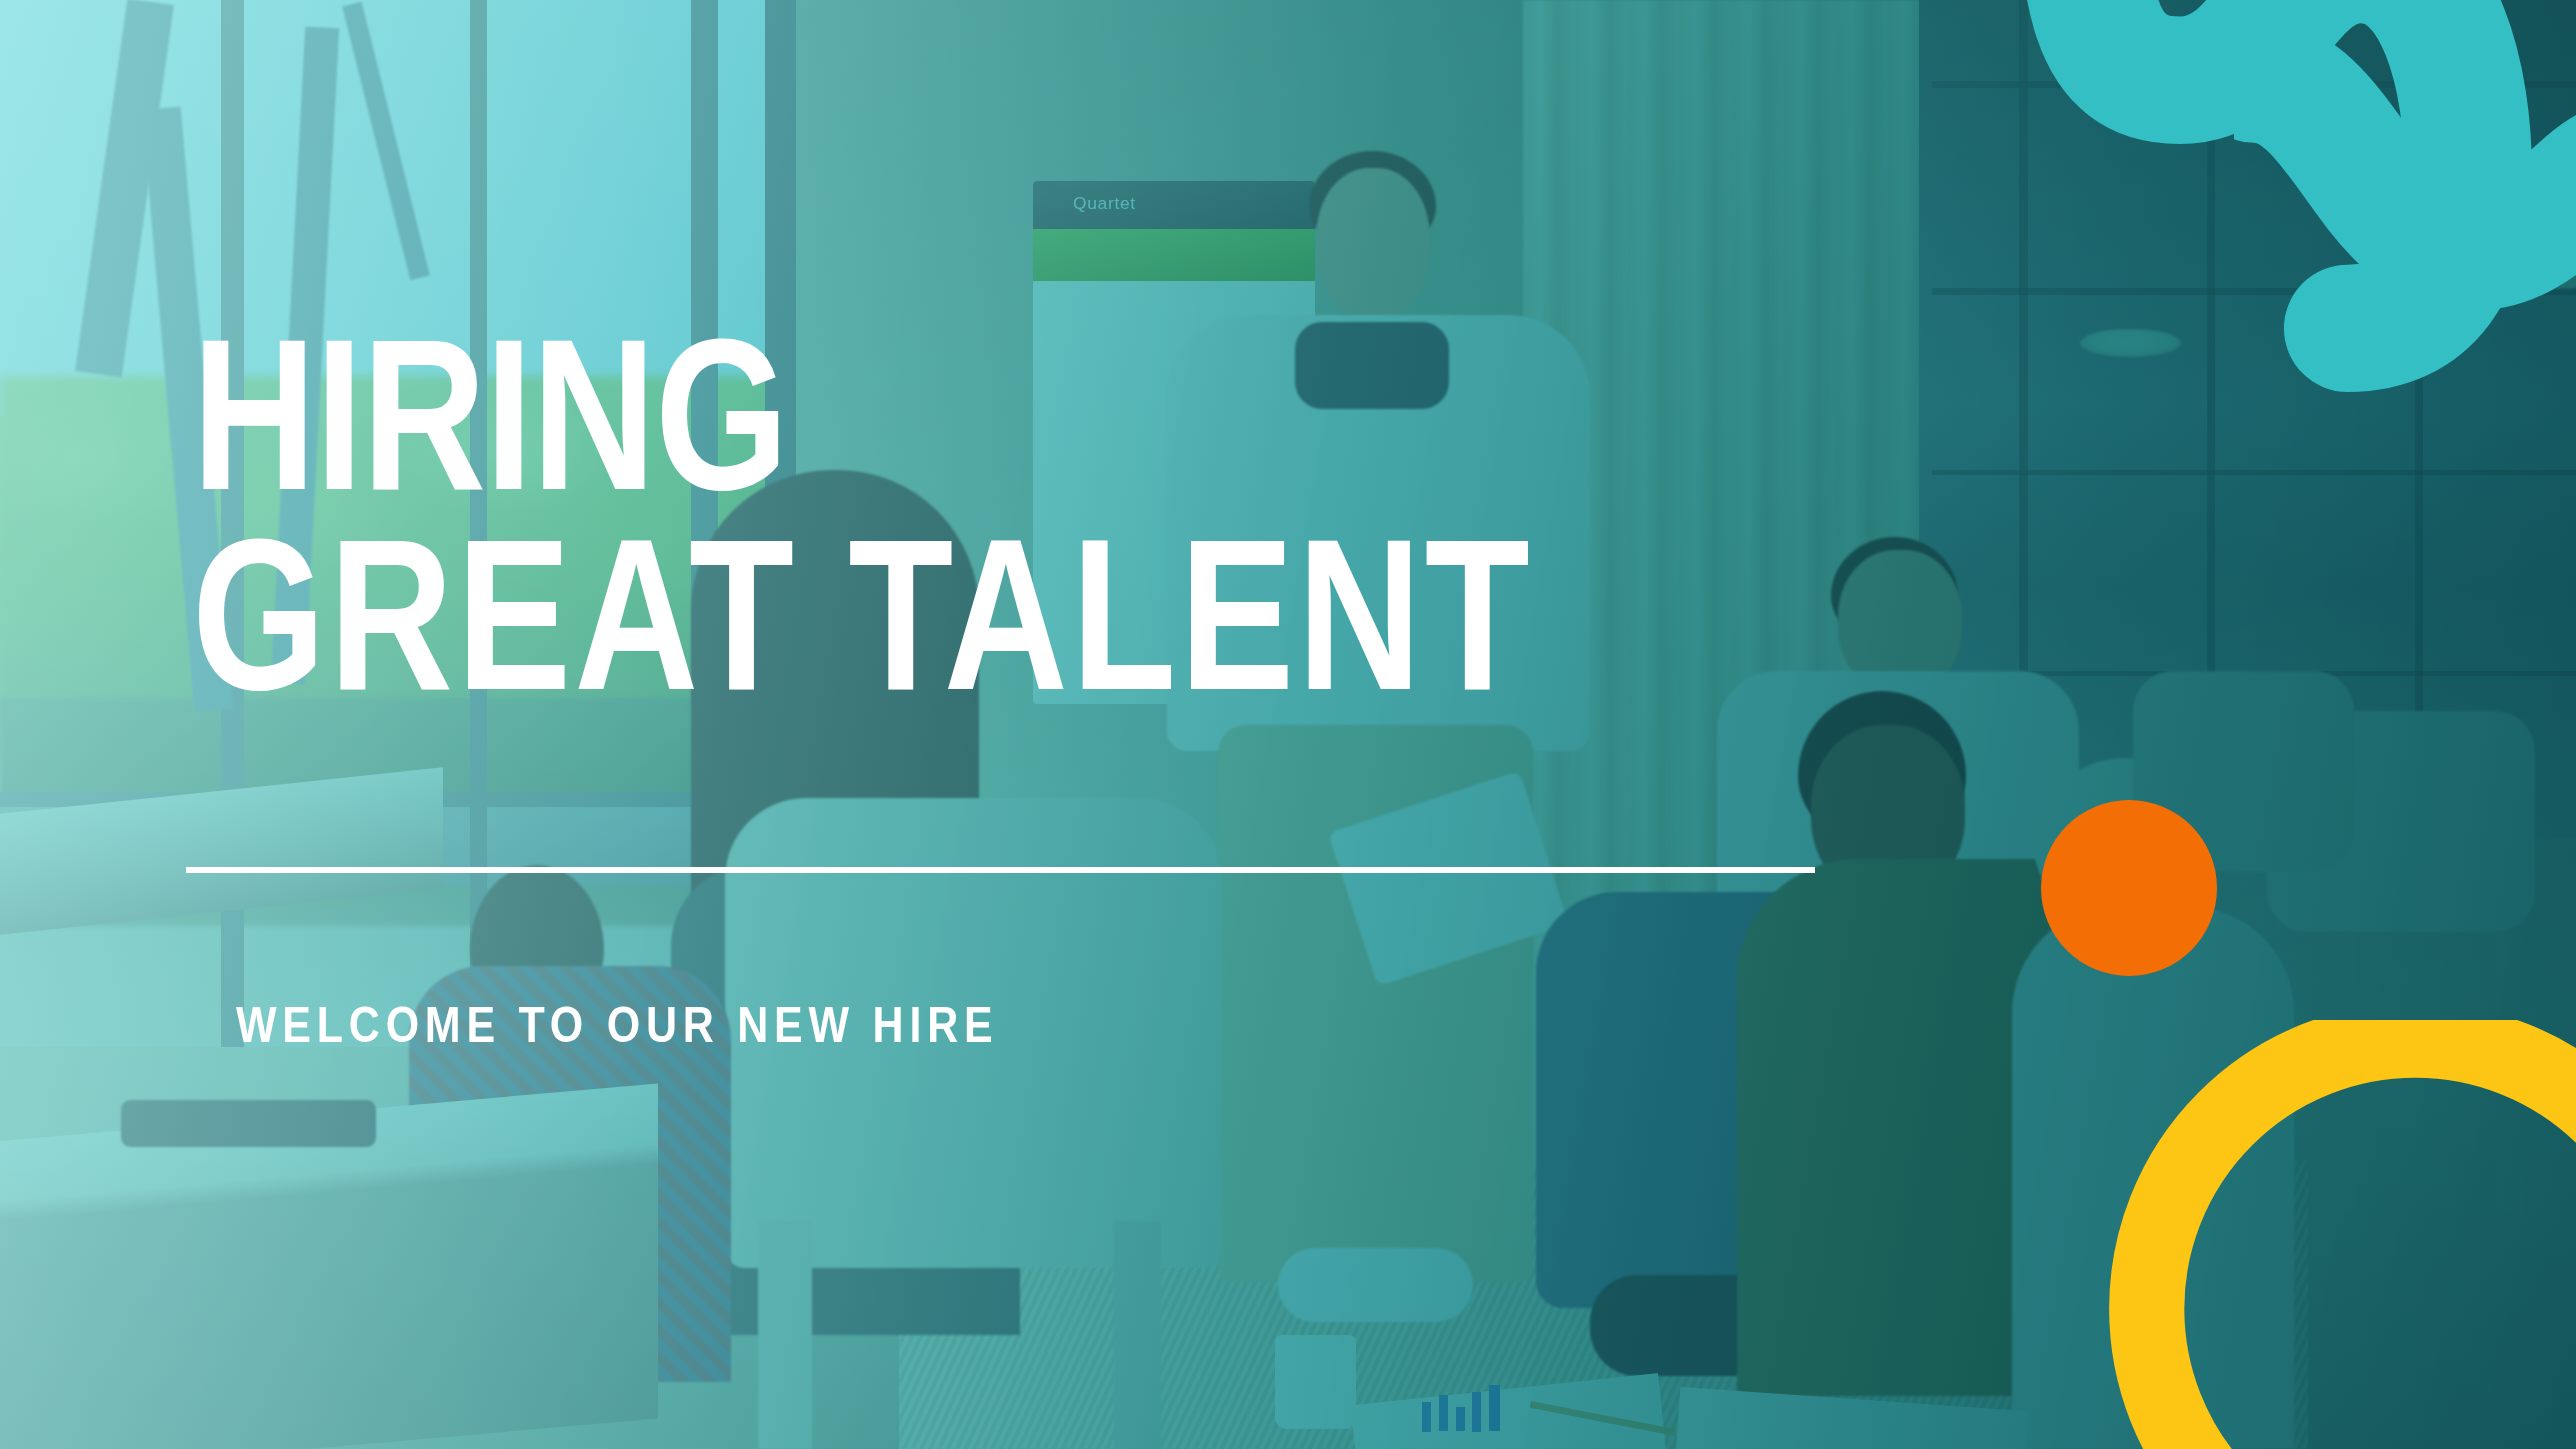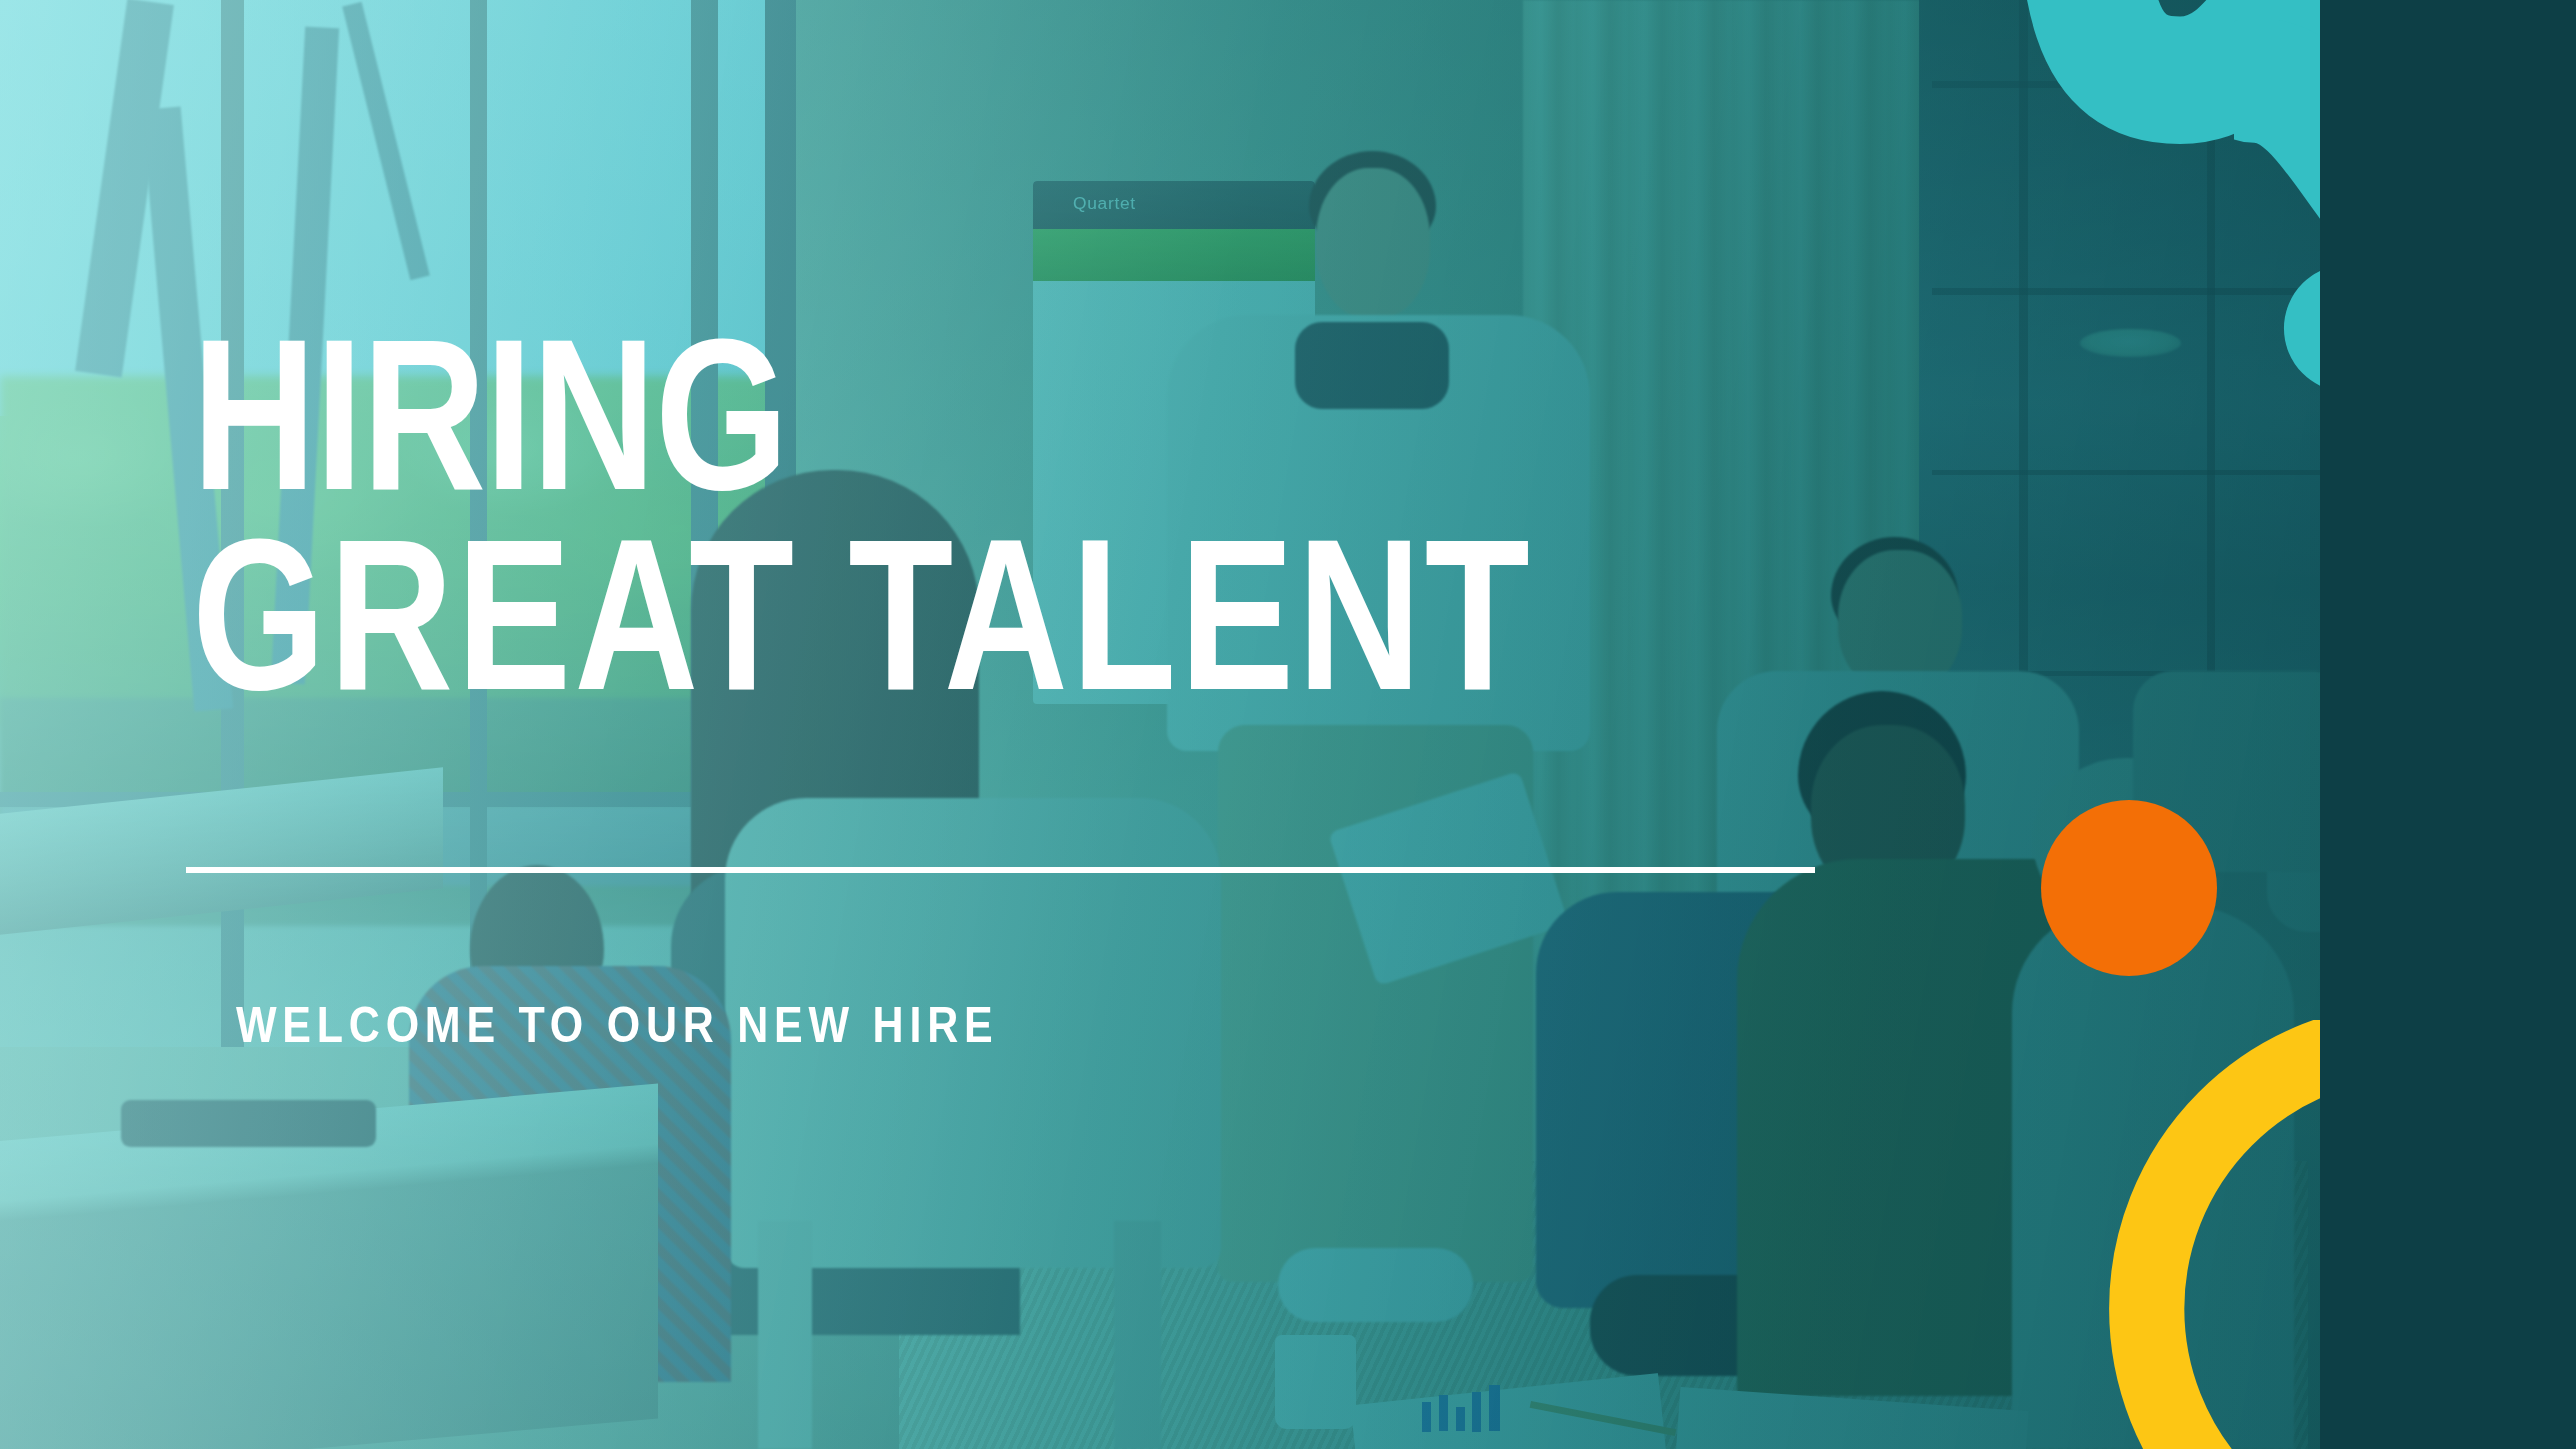--- a/index.html
+++ b/index.html
@@ -1,20 +1,20 @@
 <!DOCTYPE html>
 <html style="font-size:10.7px"><head>
 <meta charset="utf-8">
 <style>
   html,body{margin:0;padding:0;background:#0d3f46;}
   *{box-sizing:border-box;}
 
   .stage{
     position:relative;
-    width:2320px;height:1449px;
+    width:2576px;height:1449px;
     overflow:hidden;
     font-family:"Liberation Sans", sans-serif;
     background:#1d6f74;
   }
 
   
   .photo{position:absolute;inset:0;overflow:hidden;}
 
   
   .ph-room{

